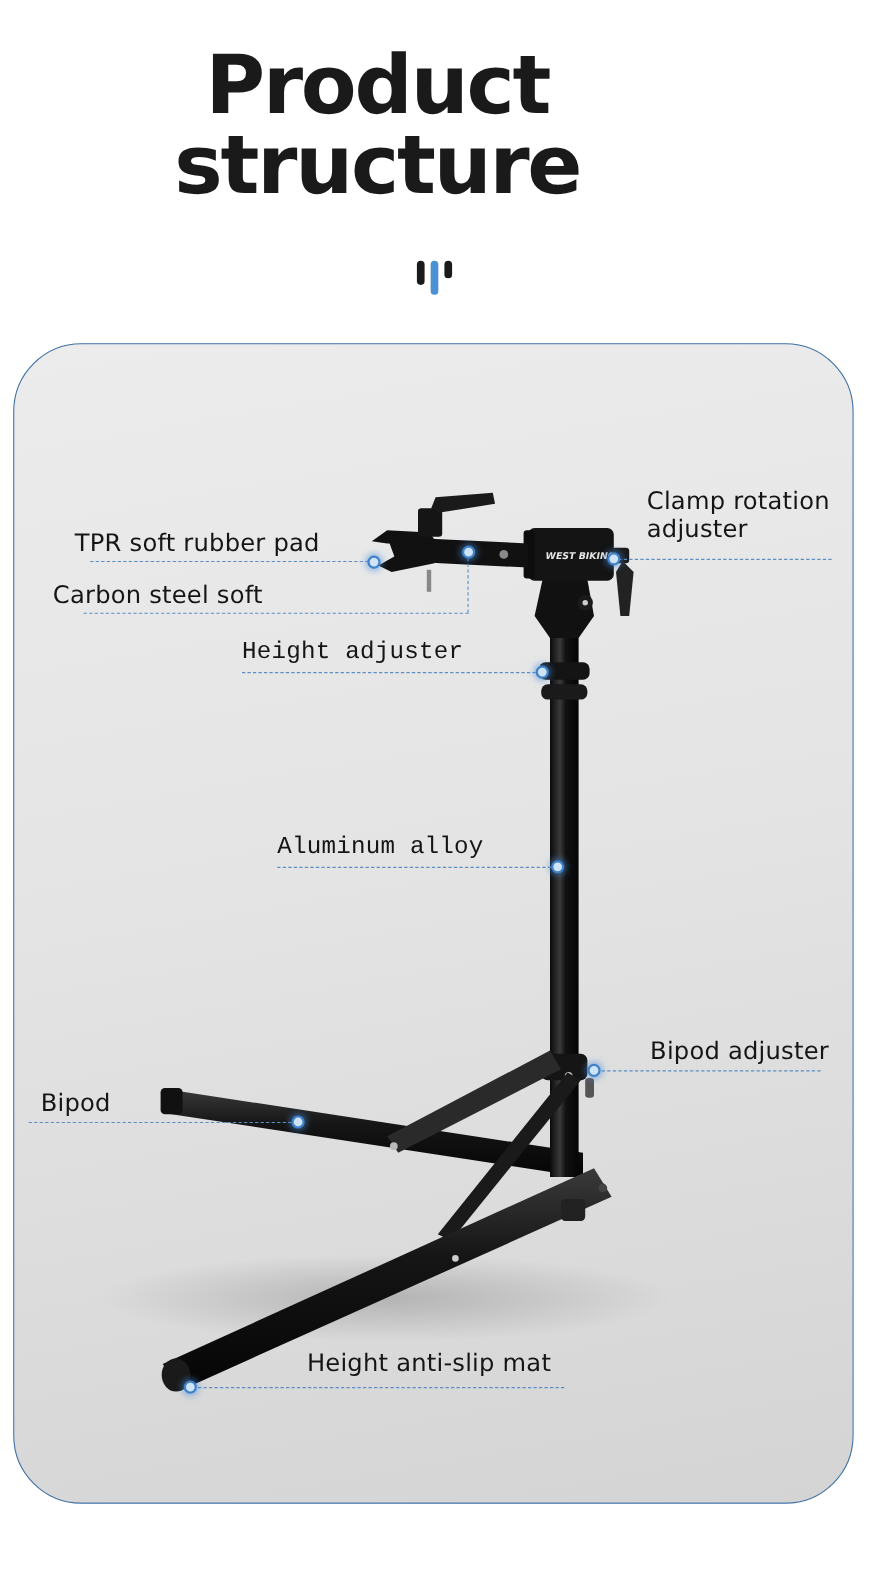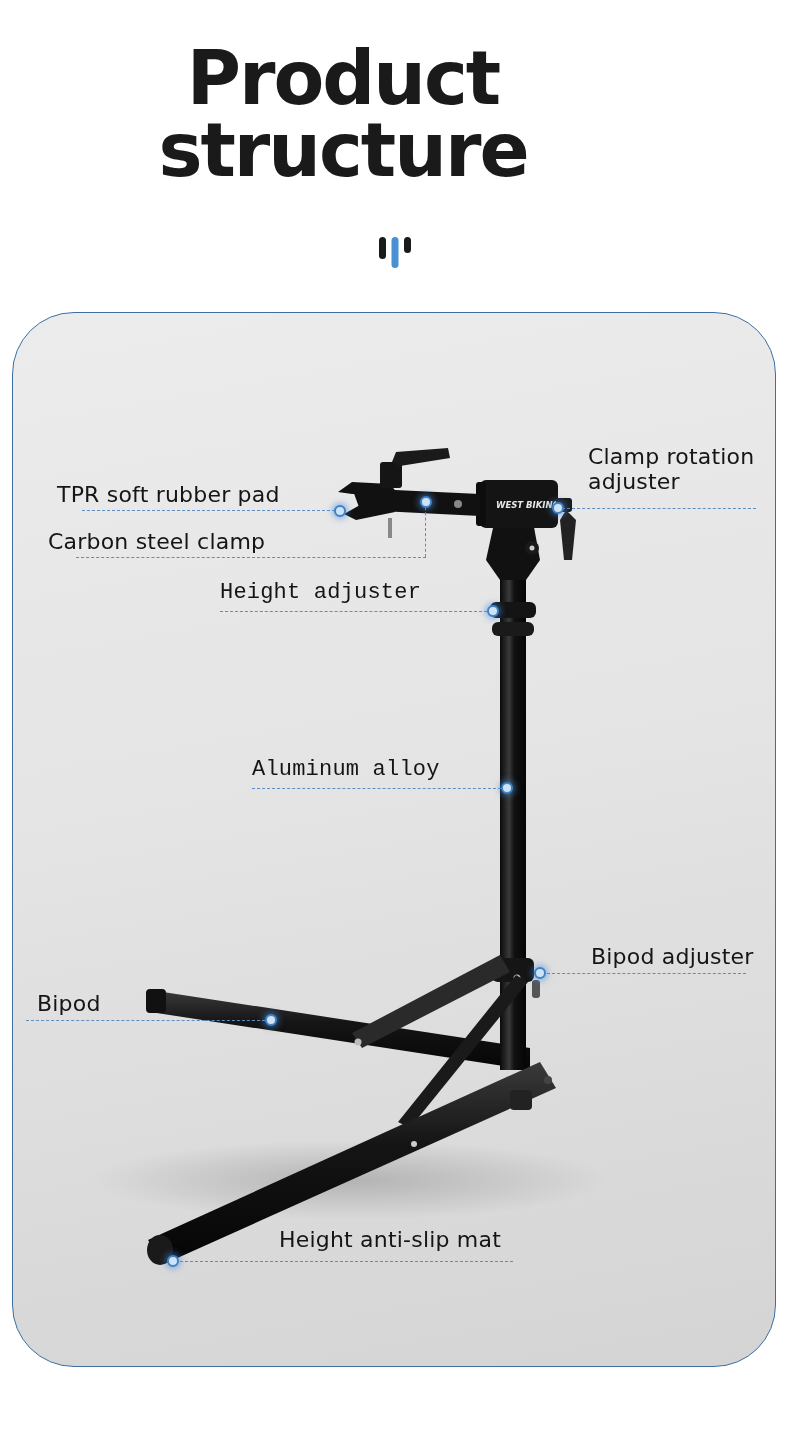--- a/index.html
+++ b/index.html
@@ -117,25 +117,25 @@
 
     <path d="M338,492 L352,482 L390,484 L398,494 L352,494 Z" fill="#111"></path>
     <path d="M344,514 L360,505 L392,506 L395,512 L356,520 Z" fill="#111"></path>
     <rect x="388" y="518" width="4" height="20" fill="#888"></rect>
 
     <rect x="380" y="462" width="22" height="26" rx="3" fill="#151515"></rect>
     <path d="M392,462 L396,452 L448,448 L450,458 L400,466 Z" fill="#1a1a1a"></path>
   </g>
 </svg>
 
-<div class="label" style="left:57px; top:483px;">TPR soft rubber pad</div>
+<div class="label" style="left:68px; top:483px;">TPR soft rubber pad</div>
 <div class="leader" style="left:82px; top:510px; width:258px;"></div>
 <div class="dot" style="left:340px; top:511px;"></div>
 
-<div class="label" style="left:48px; top:530px;">Carbon steel clamp</div>
+<div class="label" style="left:48px; top:530px;">Carbon steel soft</div>
 <div class="leader" style="left:76px; top:557px; width:350px;"></div>
 <div class="vleader" style="left:425px; top:502px; height:55px;"></div>
 <div class="dot" style="left:426px; top:502px;"></div>
 
 <div class="label" style="left:588px; top:444px; line-height:25px;">
   <div>Clamp rotation</div>
   <div>adjuster</div>
 </div>
 <div class="leader" style="left:562px; top:508px; width:194px;"></div>
 <div class="dot" style="left:558px; top:508px;"></div>

